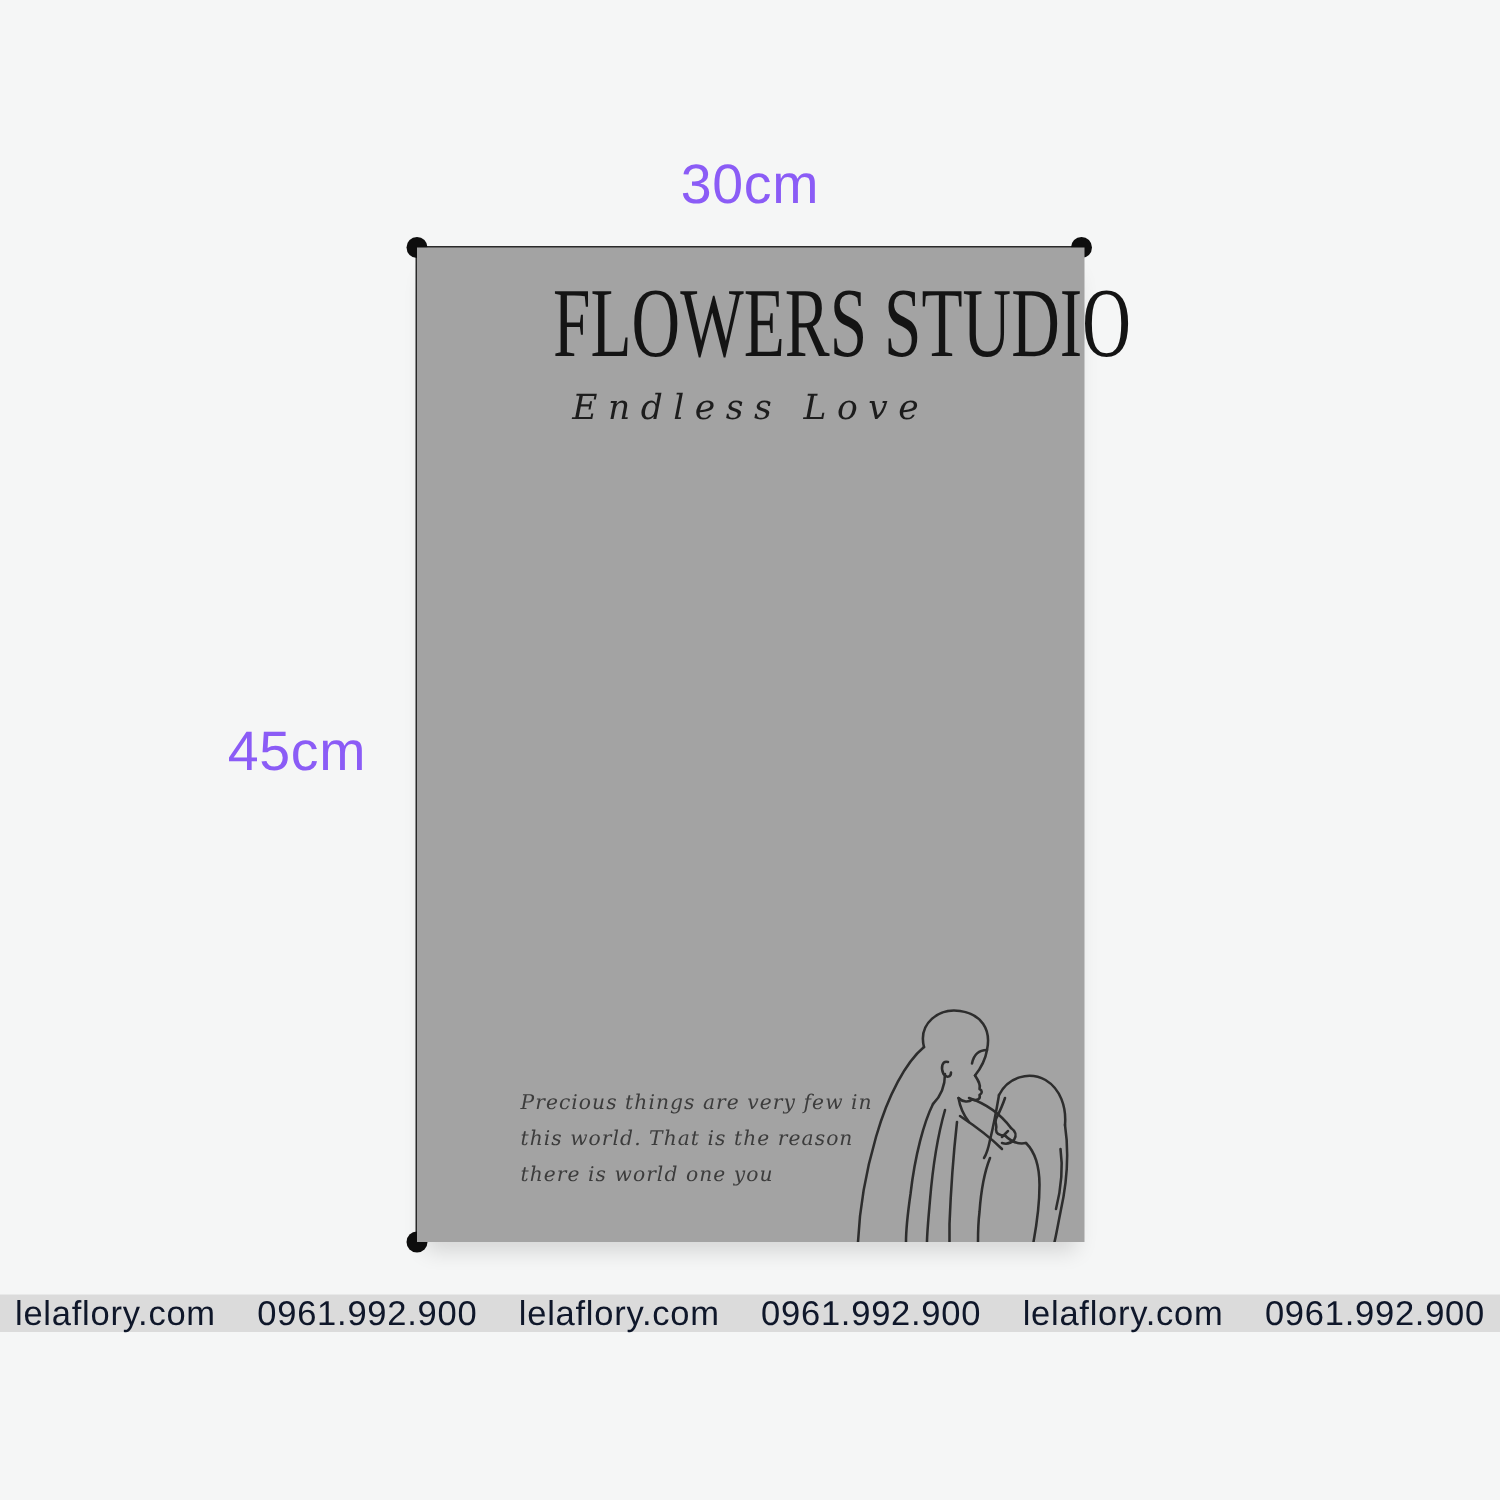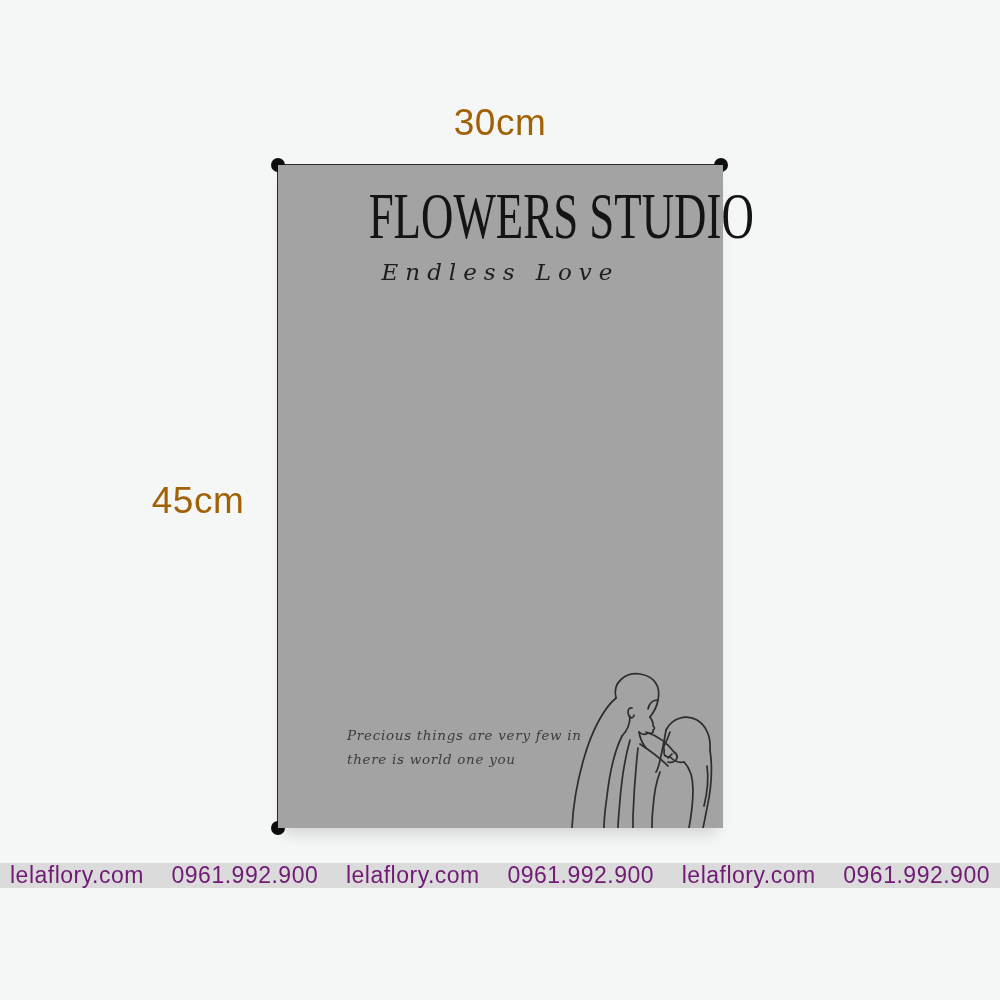--- a/index.html
+++ b/index.html
@@ -6,21 +6,21 @@
   .canvas{
     position:relative;
     width:1000px;height:1000px;
     background:#f5f6f6;
     font-family:"Liberation Sans", sans-serif;
     overflow:hidden;
   }
   
   .dim-label{
     position:absolute;
-    color:#a16207;
+    color:#8b5cf6;
     font-size:37px;
     font-weight:400;
     letter-spacing:0.5px;
   }
   .dim-label-top{left:278px;top:102px;width:444px;text-align:center;}
   .dim-label-left{left:128px;top:480px;width:140px;text-align:center;}
   
   .dim-line{position:absolute;background:#2b2b2b;}
   .dim-line-h{left:278px;top:164px;width:444px;height:2px;}
   .dim-line-v{left:277px;top:165px;width:2px;height:663px;}
@@ -80,21 +80,21 @@
     stroke-linecap:round;stroke-linejoin:round;
   }
   
   .watermark-bar{
     position:absolute;left:0;top:863px;width:1000px;height:25px;
     background:#dbdbdb;
     display:flex;align-items:center;justify-content:space-between;
     box-sizing:border-box;padding:0 10px;
   }
   .watermark-bar span{
-    color:#701a75;
+    color:#0f172a;
     font-size:23px;
     letter-spacing:0.5px;
     white-space:nowrap;
   }
 </style>
 </head>
 <body>
 
 <div class="canvas">
 
@@ -110,20 +110,21 @@
   <div class="paper">
 
     <div class="brand-title">
       <span>FLOWERS STUDIO</span>
     </div>
 
     <div class="brand-subtitle">Endless Love</div>
 
     <div class="quote">
       <span>Precious things are very few in</span>
+      <span>this world. That is the reason</span>
       <span>there is world one you</span>
     </div>
 
     <svg class="couple" viewBox="0 0 152 158" aria-hidden="true">
 
       <path d="M52,28 C48,12 62,2 76,4 C90,6 97,16 94,30 C93,36 90,42 86,47"></path>
       <path d="M94,30 C88,30 85,34 84,39"></path>
 
       <path d="M68,38 C64,37 63,42 65,46 C67,49 70,48 70,45"></path>
 

